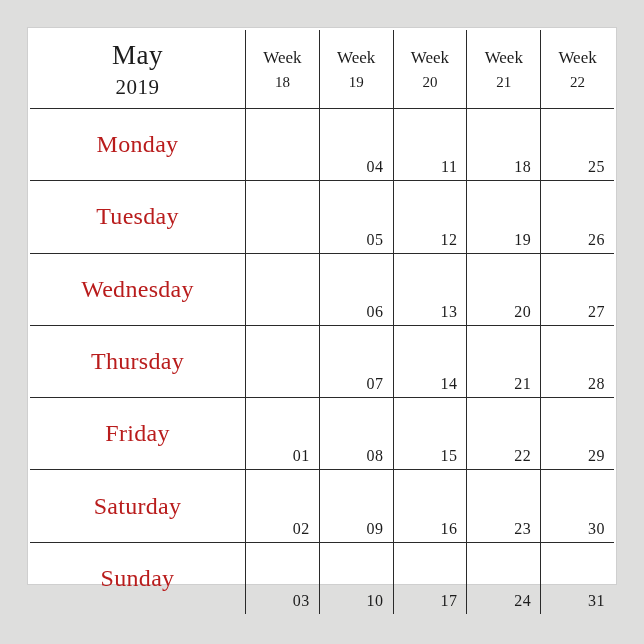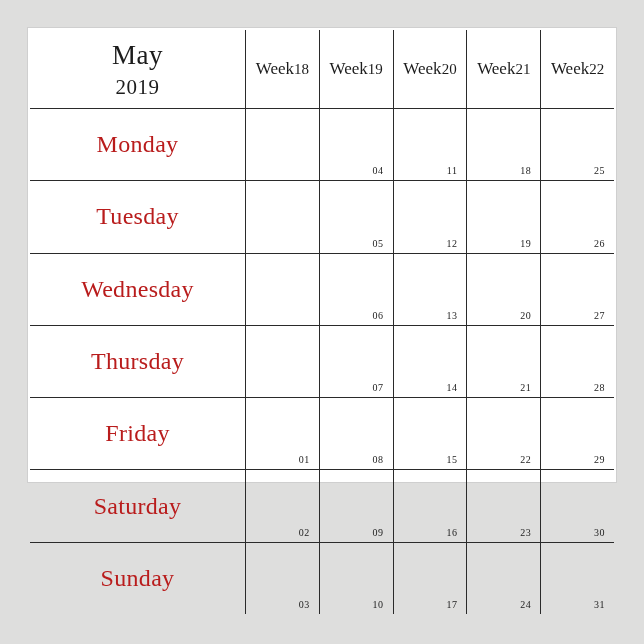--- a/index.html
+++ b/index.html
@@ -11,21 +11,21 @@
     height: 644px;
     background: #dededd;
     font-family: "Liberation Serif", serif;
     overflow: hidden;
   }
   .poster-frame {
     position: absolute;
     left: 28px;
     top: 28px;
     width: 588px;
-    height: 454px;
+    height: 556px;
     background: #ffffff;
     box-shadow: 0 0 0 1px #cfcfcf;
   }
   .calendar {
     position: absolute;
     left: 2px;
     top: 2px;
     width: 584px;
     height: 584px;
     display: flex;
@@ -79,20 +79,21 @@
     color: #1c1c1c;
     letter-spacing: 0.5px;
   }
   .month-year {
     font-size: 21px;
     color: #1c1c1c;
     letter-spacing: 0.5px;
   }
   .week-block {
     display: flex;
+    flex-direction: column;
     align-items: center;
     justify-content: flex-end;
     line-height: 1.5;
   }
   .week-word {
     font-size: 17px;
     color: #1c1c1c;
   }
   .week-num {
     font-size: 15px;
@@ -100,21 +101,21 @@
   }
   .day-name {
     font-size: 24px;
     color: #b91c1c;
     letter-spacing: 0.3px;
   }
   .date-num {
     position: absolute;
     right: 9px;
     bottom: 4px;
-    font-size: 10px;
+    font-size: 16px;
     color: #1c1c1c;
     letter-spacing: 0.5px;
   }
 </style>
 </head>
 <body>
 
 <div class="poster-frame">
   <div class="calendar">
 

